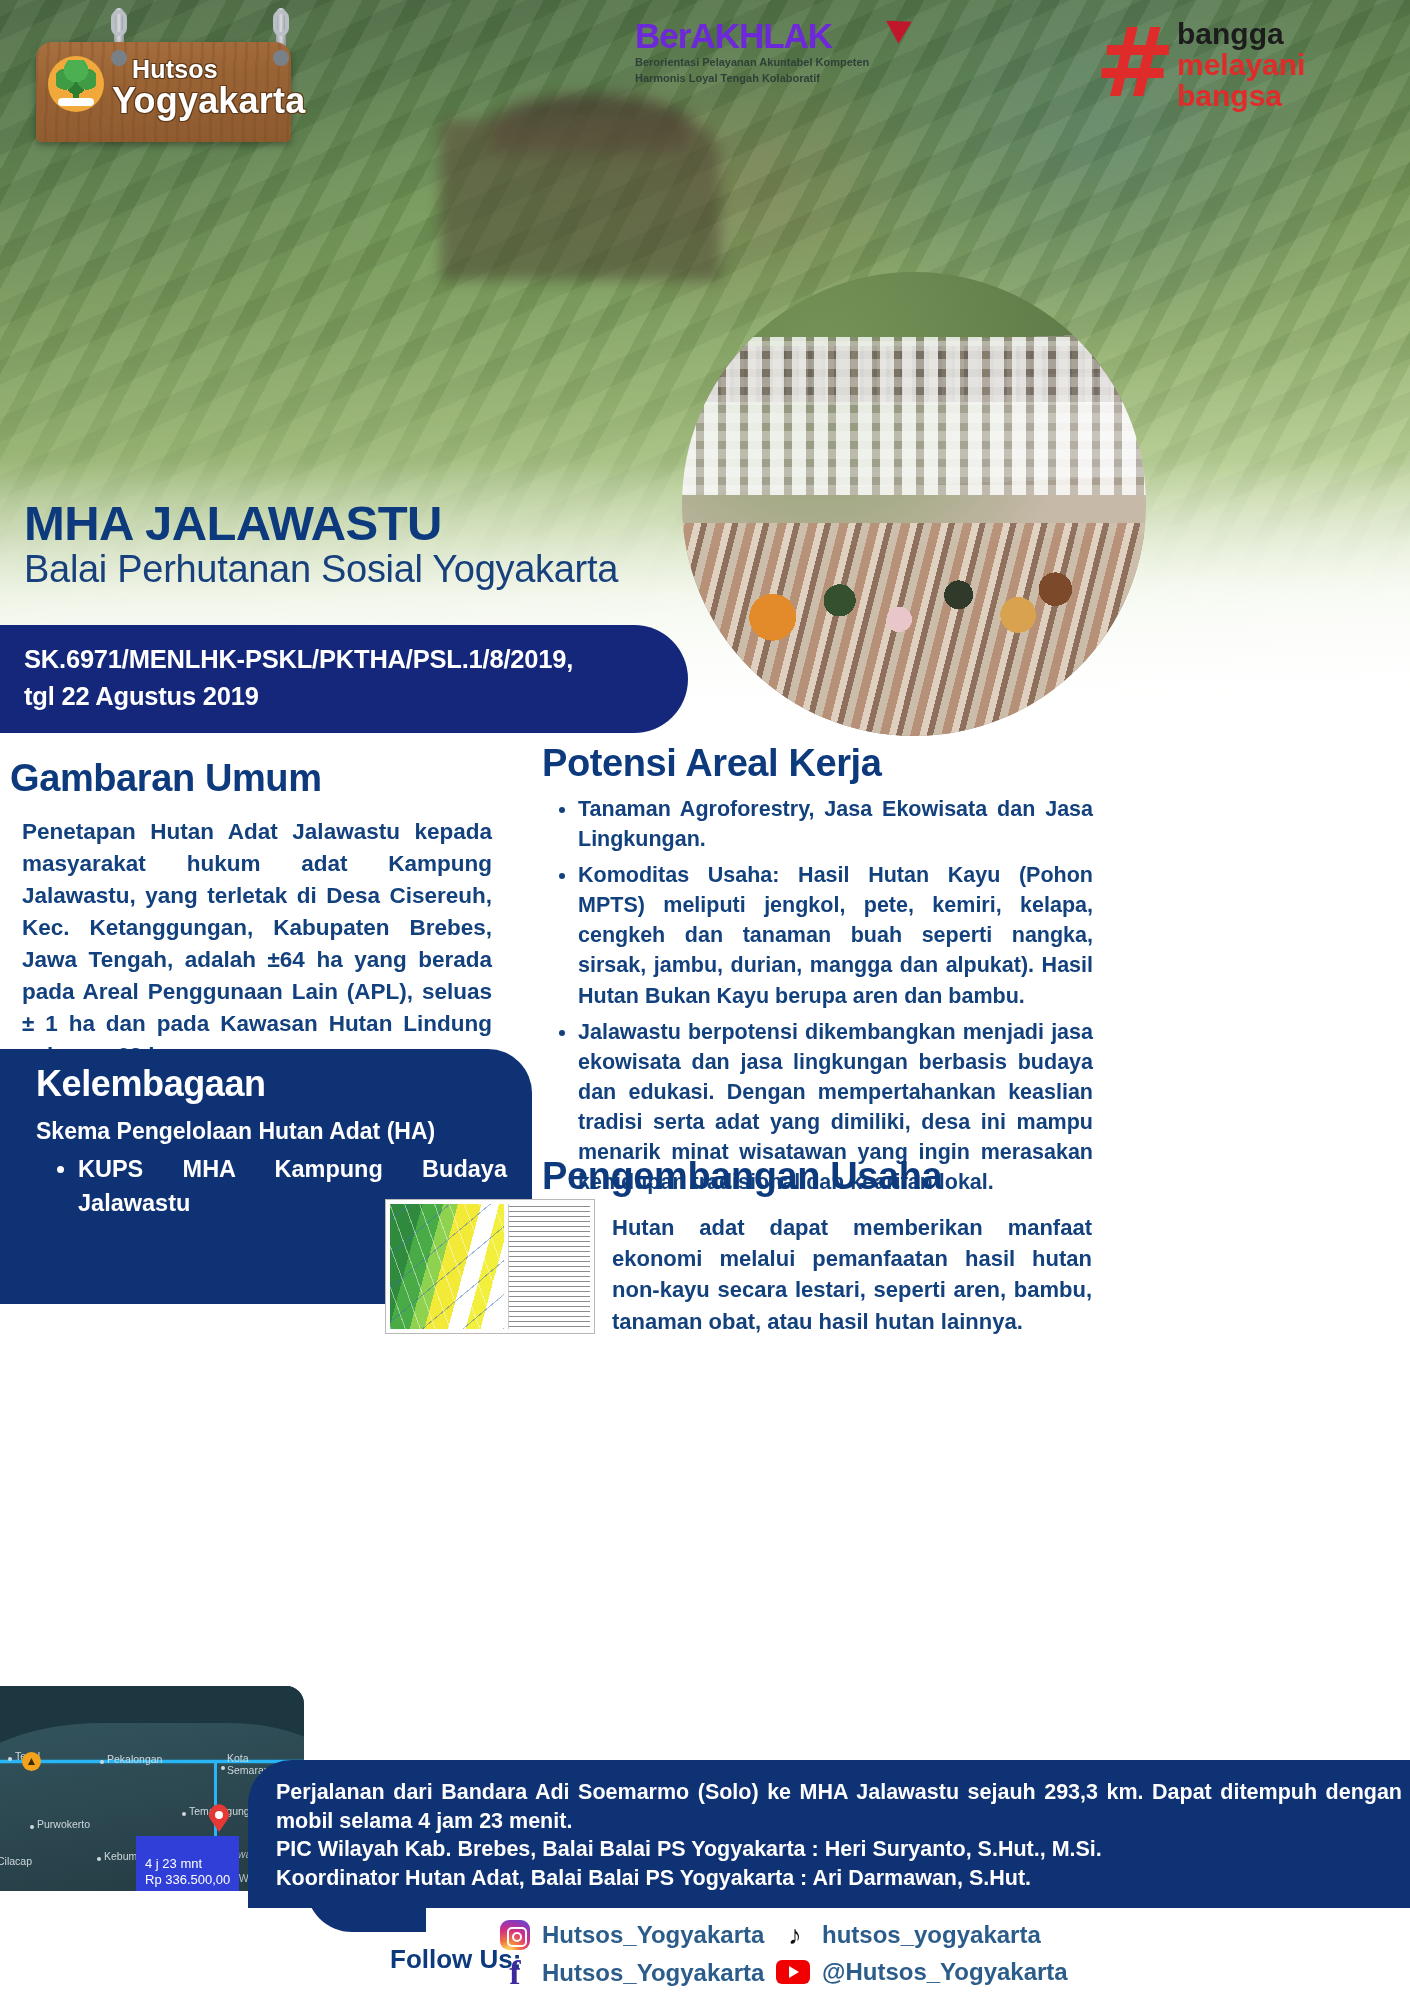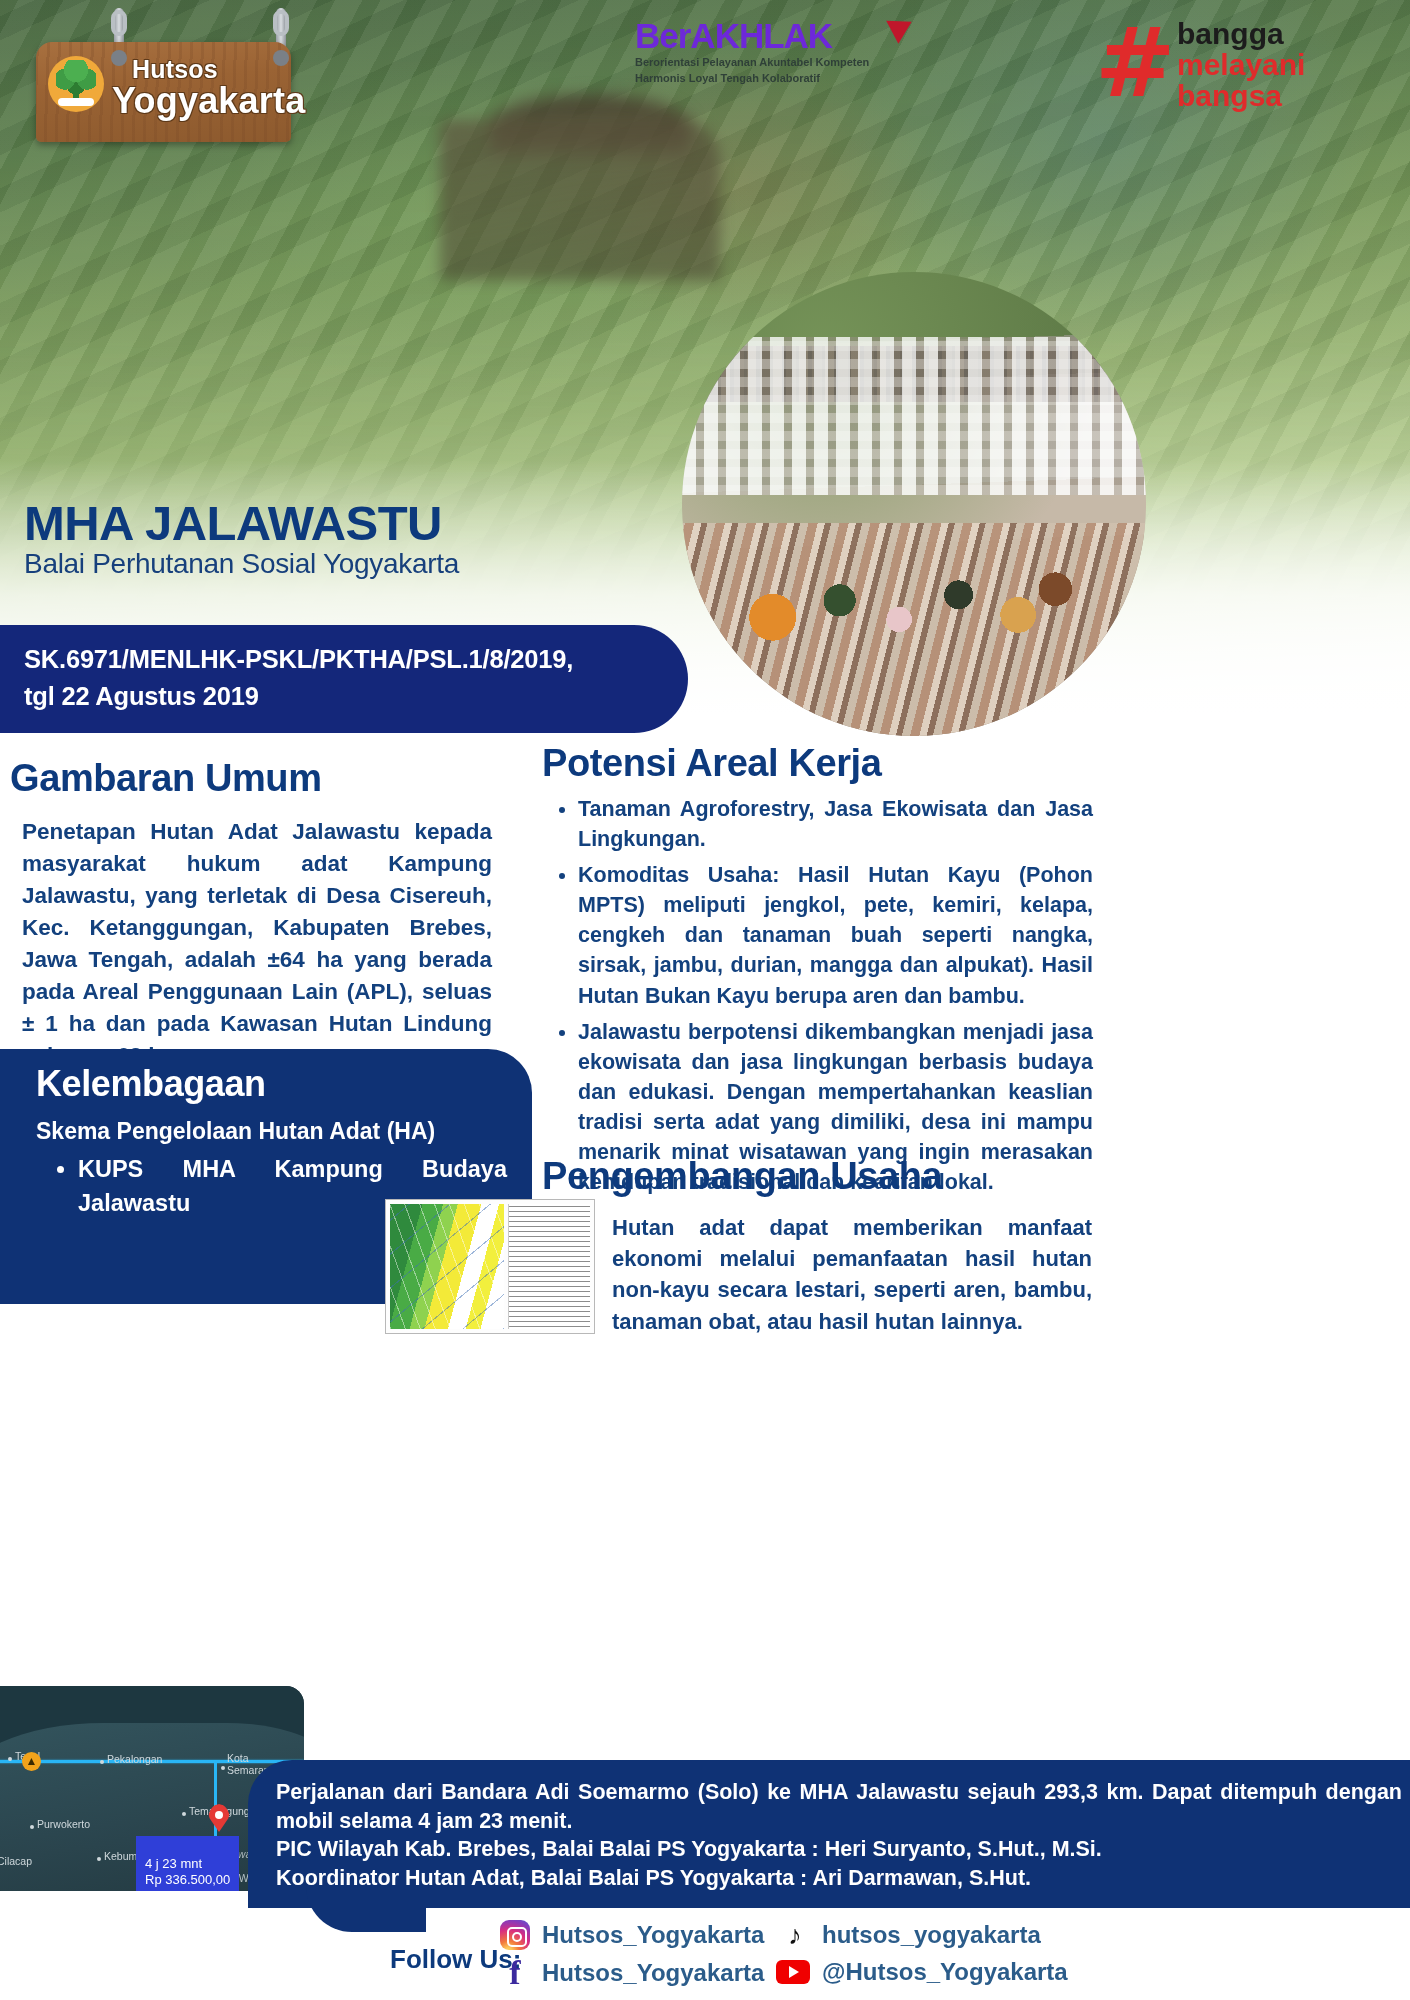--- a/index.html
+++ b/index.html
@@ -161,21 +161,21 @@
       radial-gradient(circle at 88% 35%, #7c4a2a 0 5%, transparent 5%);
   }
 
   
   .main-title {
     position: absolute; left: 24px; top: 483px;
     font-size: 49px; font-weight: 800; color: #0d3a7d; letter-spacing: -.6px; margin-top: 12px;
   }
   .sub-title {
     position: absolute; left: 24px; top: 548px;
-    font-size: 28px; font-weight: 400; color: #17407c; letter-spacing: -.3px;
+    font-size: 38px; font-weight: 400; color: #17407c; letter-spacing: -.3px;
   }
 
   
   .sk-banner {
     position: absolute; left: -12px; top: 625px; width: 700px; height: 108px;
     background: #14277a; border-radius: 0 54px 54px 0;
     padding: 16px 40px 0 36px; color: #fff;
   }
   .sk-banner .l { font-size: 25.5px; font-weight: 800; line-height: 1.45; letter-spacing: -.2px; }
 

